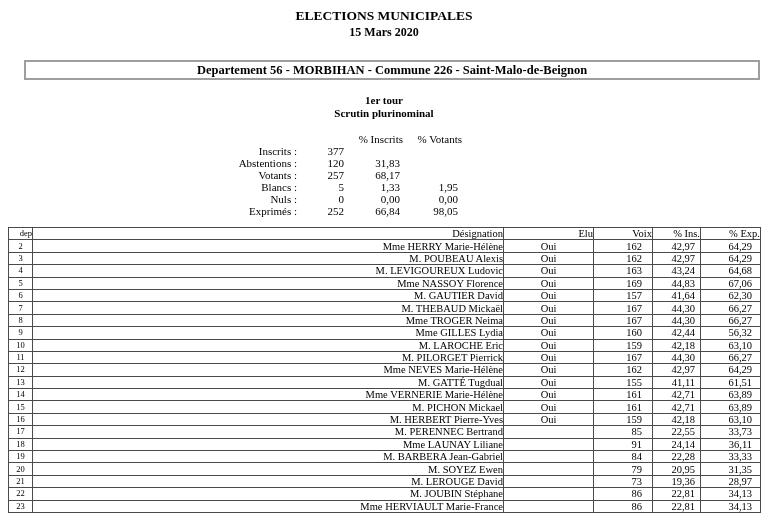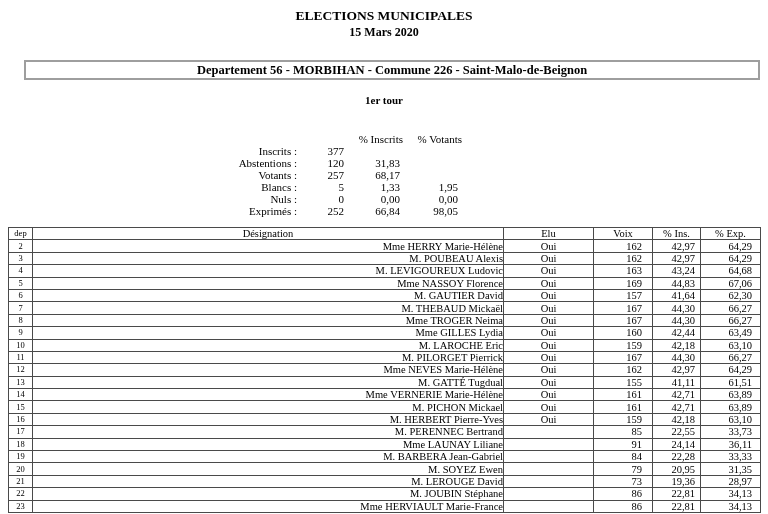--- a/index.html
+++ b/index.html
@@ -83,41 +83,42 @@
     font-weight: normal;
     white-space: nowrap;
     overflow: hidden;
   }
   .results-table col.w-dep  { width: 24px; }
   .results-table col.w-des  { width: 471px; }
   .results-table col.w-elu  { width: 90px; }
   .results-table col.w-voix { width: 59px; }
   .results-table col.w-ins  { width: 48px; }
   .results-table col.w-exp  { width: 60px; }
-  .results-table th { text-align: center; }
+  .results-table th { text-align: right; }
   .results-table th.h-dep { font-size: 8.5px; }
   .results-table td.rc0 { text-align: center; font-size: 8.5px; }
   .results-table td.rc1 { text-align: right; padding-left: 6px; }
   .results-table td.rc2 { text-align: center; }
   .results-table td.rc3 { text-align: right; padding-right: 10px; }
   .results-table td.rc4 { text-align: right; padding-right: 5px; }
   .results-table td.rc5 { text-align: right; padding-right: 8px; }
 </style>
 </head>
 <body>
 
 <div class="page-title">ELECTIONS MUNICIPALES</div>
 <div class="page-date">15 Mars 2020</div>
 
 <div class="banner-box">
   <span class="banner-text">Departement 56 - MORBIHAN - Commune 226 - Saint-Malo-de-Beignon</span>
 </div>
 
 <div class="round-block">
   <div>1er tour</div>
+  <div>Scrutin plurinominal</div>
 </div>
 
 <table class="summary-table">
   <thead>
     <tr>
       <th class="c0"></th>
       <th class="c1"></th>
       <th class="c2">% Inscrits</th>
       <th class="c3">% Votants</th>
     </tr>
@@ -237,21 +238,21 @@
         <td class="rc3">167</td>
         <td class="rc4">44,30</td>
         <td class="rc5">66,27</td>
       </tr>
       <tr>
         <td class="rc0">9</td>
         <td class="rc1">Mme GILLES Lydia</td>
         <td class="rc2">Oui</td>
         <td class="rc3">160</td>
         <td class="rc4">42,44</td>
-        <td class="rc5">63,49</td>
+        <td class="rc5">56,32</td>
       </tr>
       <tr>
         <td class="rc0">10</td>
         <td class="rc1">M. LAROCHE Eric</td>
         <td class="rc2">Oui</td>
         <td class="rc3">159</td>
         <td class="rc4">42,18</td>
         <td class="rc5">63,10</td>
       </tr>
       <tr>

